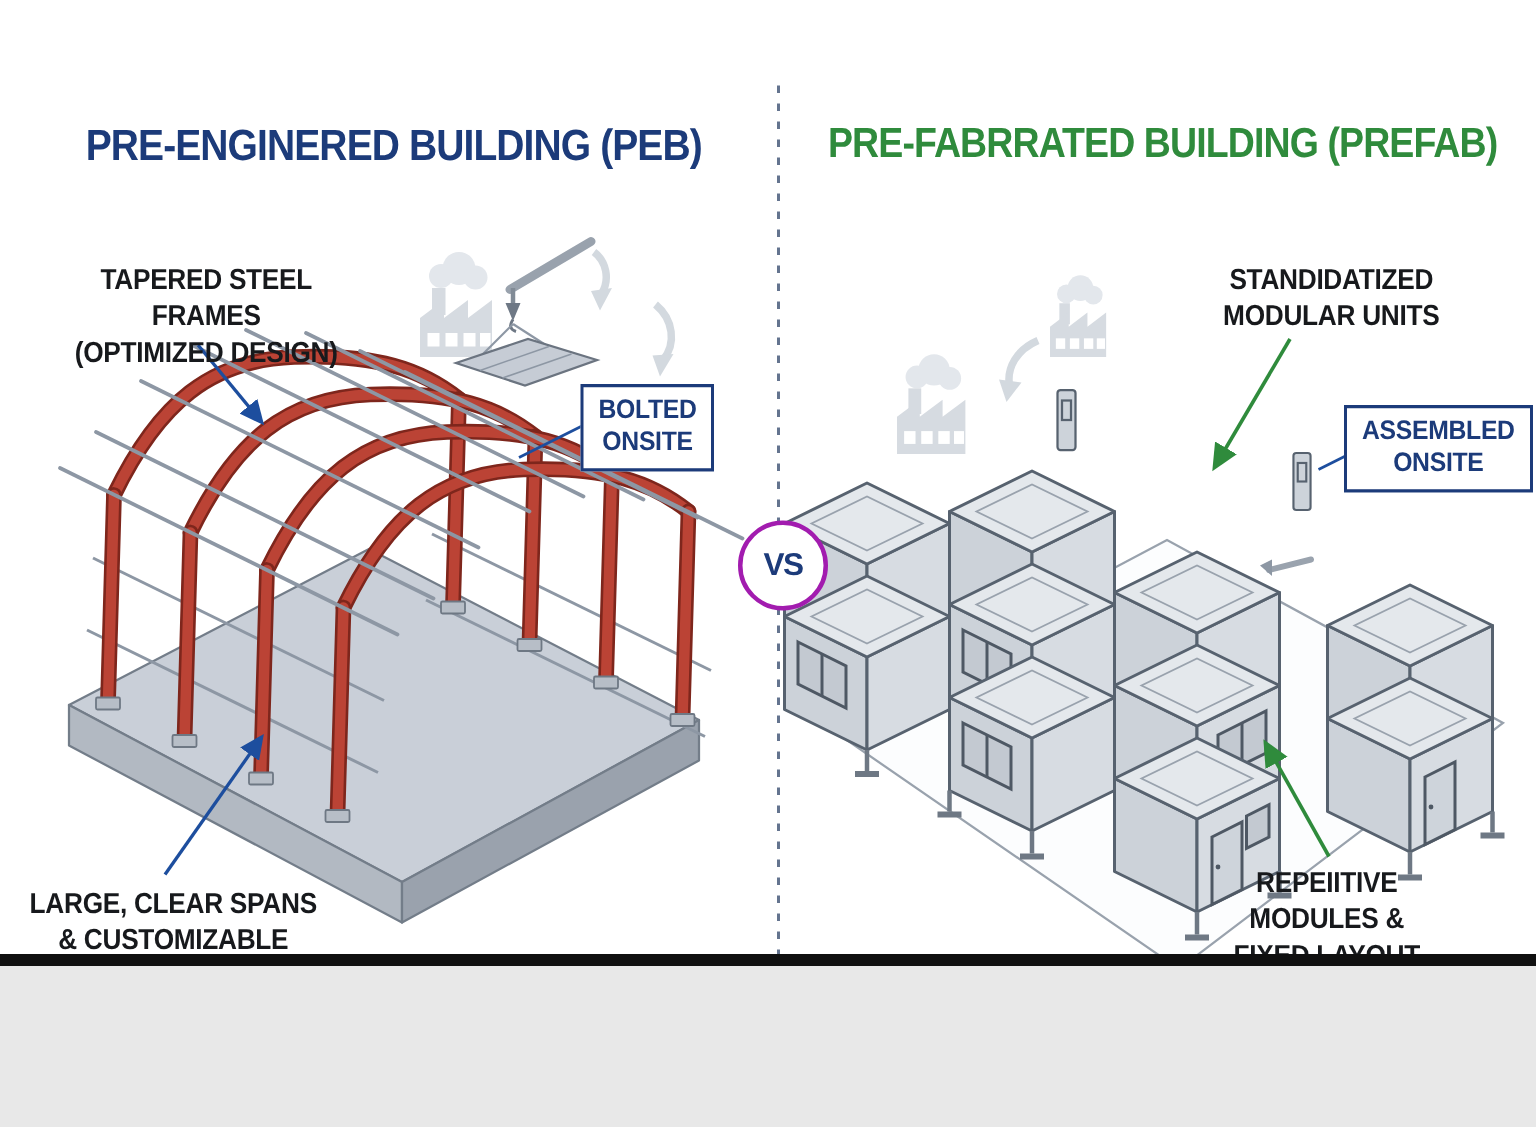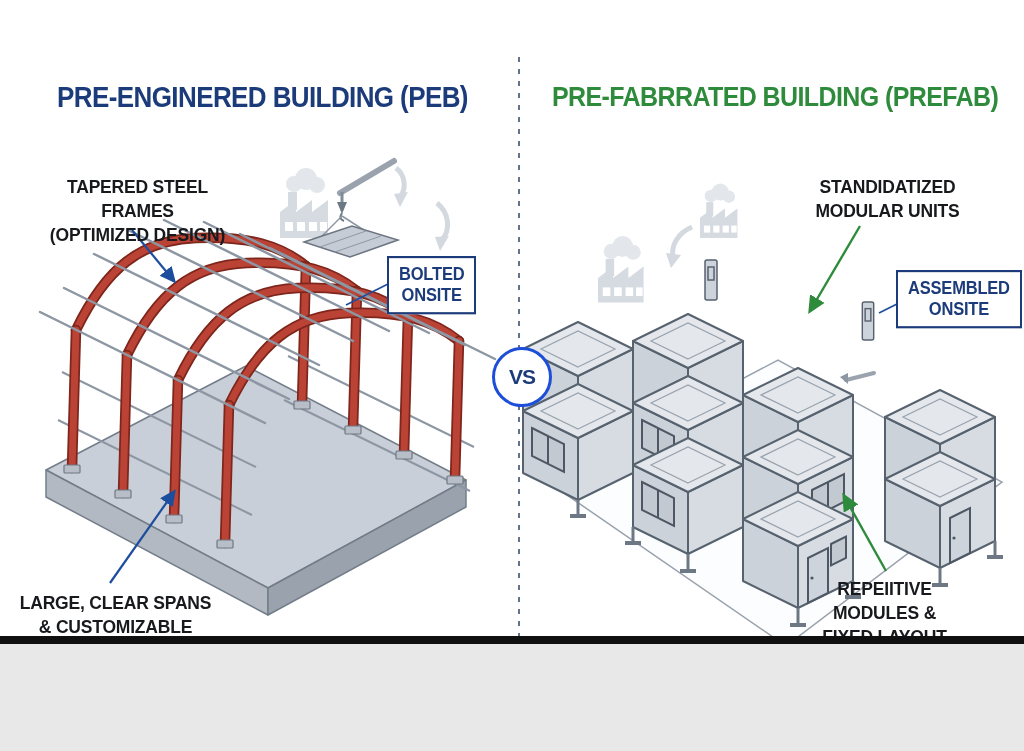--- a/index.html
+++ b/index.html
@@ -28,21 +28,21 @@
   .badge{
     position:absolute;border:2px solid #1c3b7a;background:#ffffff;color:#1c3b7a;
     font-weight:bold;font-size:16.5px;line-height:1.2;text-align:center;
     padding:5px 10px;white-space:pre-line;transform:scaleY(1.08);
     transform-origin:center top;letter-spacing:-0.2px;
   }
   #badge-bolted{left:387px;top:256px;}
   #badge-assembled{left:896px;top:270px;}
   #vs-circle{
     position:absolute;left:492px;top:347px;width:54px;height:54px;
-    border:3px solid #1d4ed8;border-radius:50%;background:#ffffff;
+    border:3px solid #a21caf;border-radius:50%;background:#ffffff;
     display:flex;align-items:center;justify-content:center;
     color:#1c3b7a;font-weight:bold;font-size:21px;letter-spacing:-1px;
   }
   #year{
     position:absolute;left:966px;top:700px;font-size:18px;font-weight:bold;
     color:#b9bfc7;letter-spacing:0.5px;text-align:center;
   }
   #footer-bar{
     position:absolute;left:0;bottom:0;width:1024px;height:8px;background:#101010;
   }

